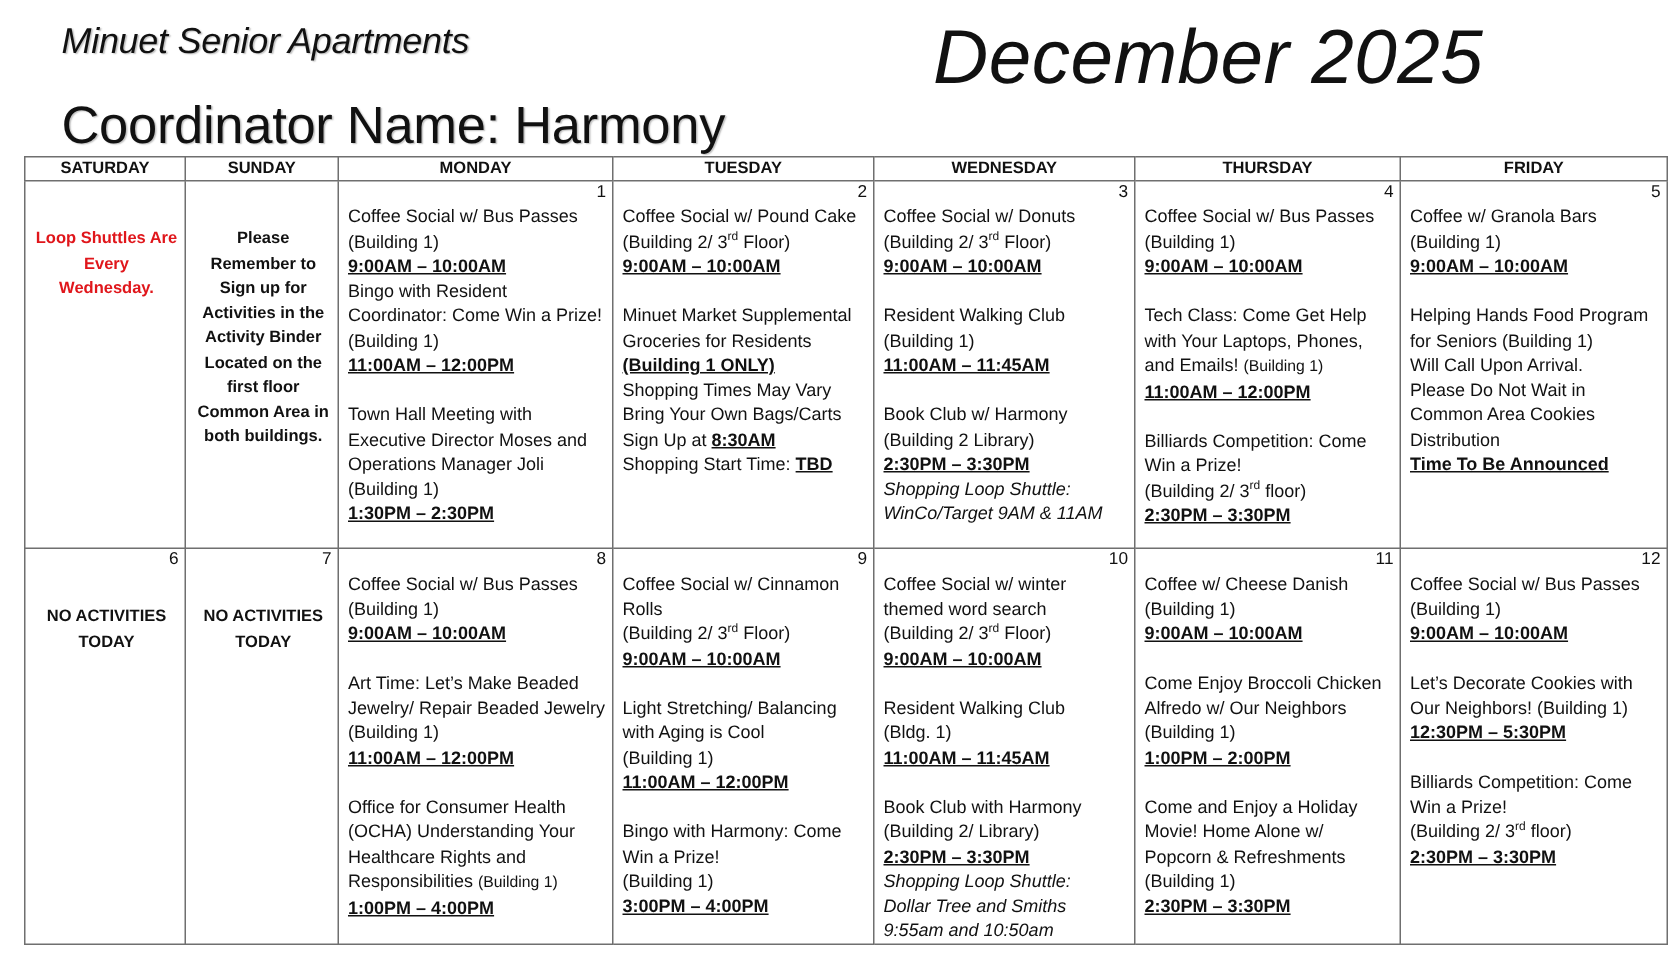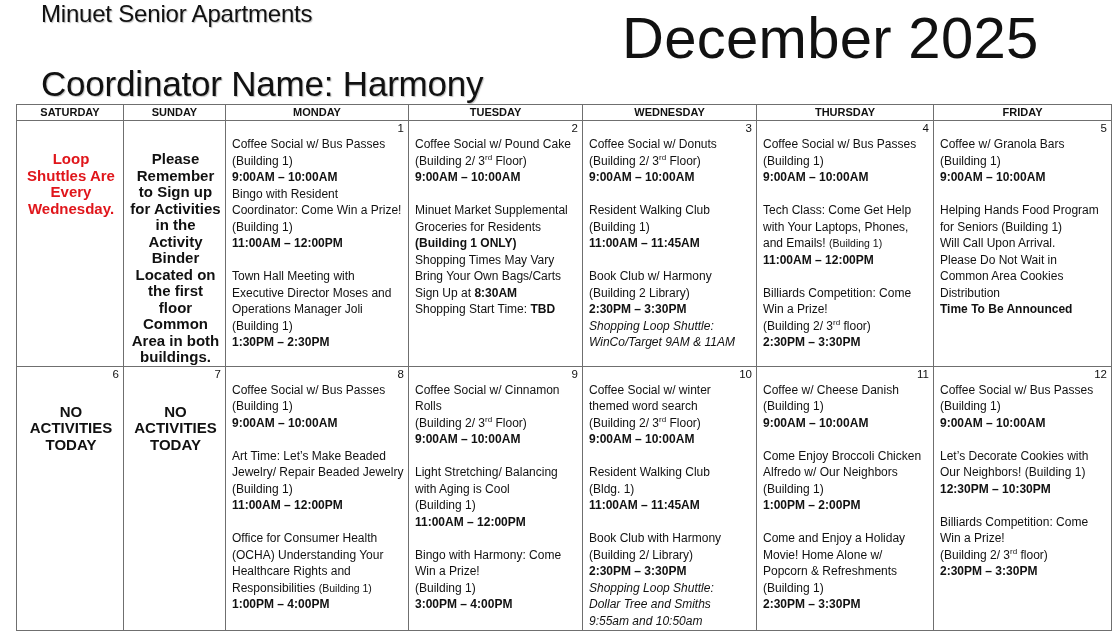--- a/index.html
+++ b/index.html
@@ -1,54 +1,55 @@
 <!DOCTYPE html>
 <html><head>
 <meta charset="utf-8">
 <style>
   html, body { margin: 0; padding: 0; background: #ffffff; }
   body {
     width: 1118px; height: 637px; position: relative; overflow: hidden;
     font-family: "Liberation Sans", "DejaVu Sans", sans-serif; color: #111;
   }
   .title-left {
-    position: absolute; left: 41px; top: 0; font-size: 24px; line-height: 28px;
-    text-shadow: 1px 1px 1px rgba(0,0,0,0.25); letter-spacing: -0.2px;
+    position: absolute; left: 41px; top: 14px; font-size: 24px; line-height: 28px;
+    text-shadow: 1px 1px 1px rgba(0,0,0,0.25); letter-spacing: -0.2px; font-style: italic;
   }
   .subtitle-left {
     position: absolute; left: 41px; top: 68px; font-size: 35px; line-height: 32px;
     text-shadow: 1px 1px 1px rgba(0,0,0,0.25); letter-spacing: -0.2px;
   }
   .title-right {
-    position: absolute; left: 622px; top: 12px; font-size: 58px; line-height: 52px;
+    position: absolute; left: 622px; top: 12px; font-size: 51px; line-height: 52px;
     letter-spacing: 0.3px;
+    font-style: italic;
   }
   table.cal {
     position: absolute; left: 16px; top: 104px;
     border-collapse: collapse; table-layout: fixed; width: 1095px;
   }
   table.cal th, table.cal td { border: 1px solid #6f6f6f; }
   table.cal th {
     height: 15px; padding: 0; font-size: 11px; font-weight: bold;
     text-align: center; line-height: 15px; margin-top: 46px;
   }
   table.cal td {
     vertical-align: top; padding: 0 4px 0 6px; font-size: 12px; line-height: 16.5px;
   }
   tr.week1 td { height: 244px; }
   tr.week2 td { height: 263px; }
   .daynum { text-align: right; font-size: 11.5px; line-height: 15px; height: 15px; }
   .ev { display: block; }
   .gap { height: 16.5px; }
-  .t { font-weight: bold; }
+  .t { font-weight: bold; text-decoration: underline; }
   .it { font-style: italic; }
   .small { font-size: 10.5px; }
   sup { font-size: 8px; line-height: 0; text-align: center; }
   .note {
-    text-align: center; font-weight: bold; font-size: 15px; line-height: 16.5px;
+    text-align: center; font-weight: bold; font-size: 11px; line-height: 16.5px;
     padding: 15px 0 0 0;
   }
   .note.red { color: #e0161b; padding-top: 15px; }
   .note.noact { padding-top: 22px; }
 </style>
 </head>
 <body>
 
 <div class="title-left">Minuet Senior Apartments</div>
 <div class="subtitle-left">Coordinator Name: Harmony</div>
@@ -275,21 +276,21 @@
       <td>
         <div class="daynum">12</div>
         <div>
           <span class="ev">Coffee Social w/ Bus Passes</span>
           <span class="ev">(Building 1)</span>
           <span class="ev t">9:00AM – 10:00AM</span>
         </div>
         <div class="gap"></div>
         <div>
           <span class="ev">Let’s Decorate Cookies with Our Neighbors! (Building 1)</span>
-          <span class="ev t">12:30PM – 10:30PM</span>
+          <span class="ev t">12:30PM – 5:30PM</span>
         </div>
         <div class="gap"></div>
         <div>
           <span class="ev">Billiards Competition: Come Win a Prize!</span>
           <span class="ev"><span>(Building 2/ 3</span><sup>rd</sup><span> floor)</span></span>
           <span class="ev t">2:30PM – 3:30PM</span>
         </div>
       </td>
     </tr>
   </tbody>

